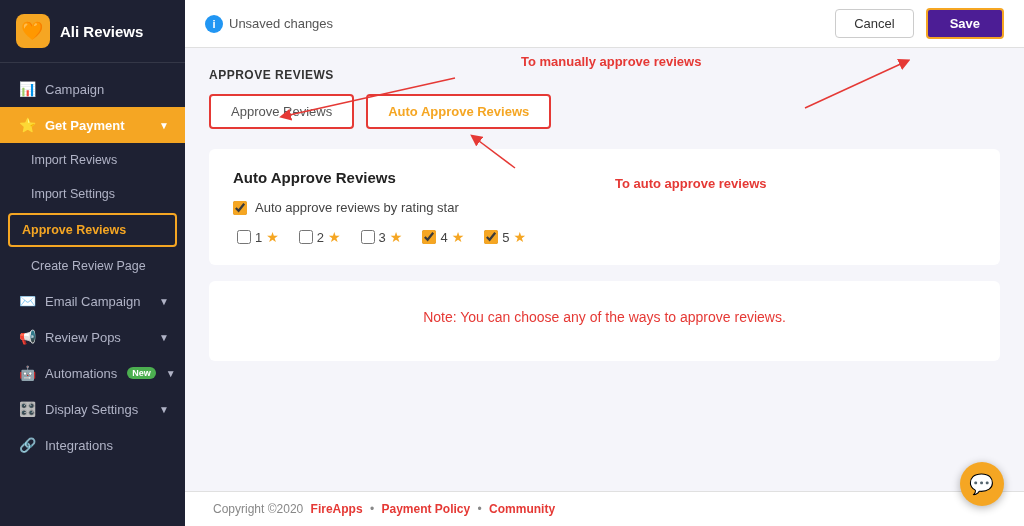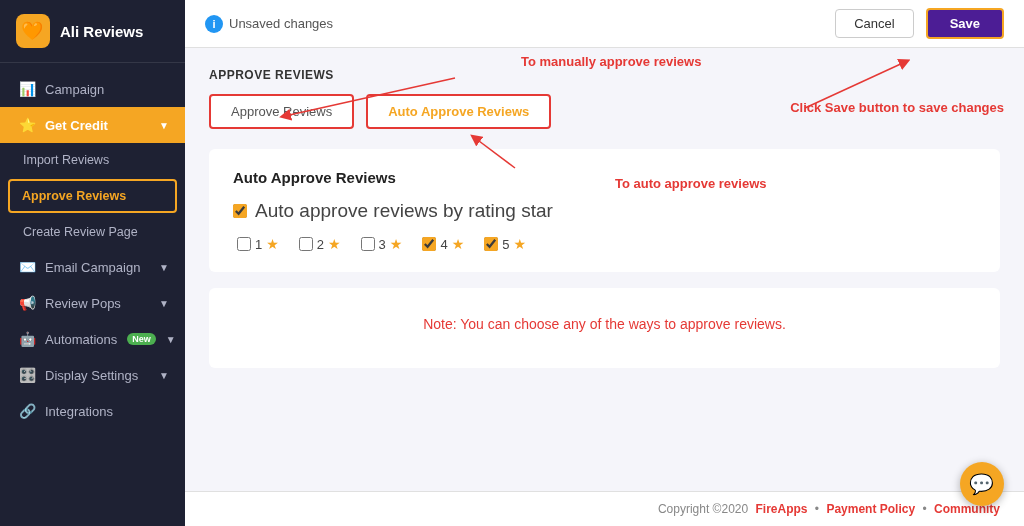--- a/index.html
+++ b/index.html
@@ -51,21 +51,21 @@
       color: #b0b3c6;
       border-left: 3px solid transparent;
     }
     .nav-item.active-parent {
       background: #f5a623;
       color: #fff;
       border-left: 3px solid #f5a623;
       font-weight: 600;
     }
     .nav-item.sub-item {
-      padding-left: 20px;
+      padding-left: 28px;
       font-size: 12.5px;
     }
     .nav-item.sub-item.active {
       color: #f5a623;
       font-weight: 600;
     }
     .nav-item.highlighted {
       border: 2px solid #f5a623;
       border-radius: 4px;
       margin: 2px 8px;
@@ -194,21 +194,21 @@
       display: flex;
       align-items: center;
       gap: 8px;
       margin-bottom: 14px;
     }
     .checkbox-row input[type="checkbox"] {
       accent-color: #f5a623;
       width: 14px; height: 14px;
     }
     .checkbox-label {
-      font-size: 19px;
+      font-size: 13px;
       color: #444;
     }
     .star-options {
       display: flex;
       gap: 20px;
       margin-left: 4px;
     }
     .star-option {
       display: flex;
       align-items: center;
@@ -235,21 +235,21 @@
       text-align: center;
     }
 
     
     .footer {
       background: #fff;
       padding: 10px 24px;
       font-size: 12px;
       color: #888;
       border-top: 1px solid #e0e0e0;
-      text-align: right;
+      text-align: left;
     }
     .footer a { color: #e53935; text-decoration: none; font-weight: 600; }
     .footer span { margin: 0 4px; }
 
     
     .chat-bubble {
       position: fixed;
       bottom: 20px;
       right: 20px;
       width: 44px;
@@ -282,28 +282,31 @@
   </div>
   <nav class="sidebar-nav">
 
     <div class="nav-item">
       <span class="nav-icon">📊</span>
       <span>Campaign</span>
     </div>
 
     <div class="nav-item active-parent">
       <span class="nav-icon">⭐</span>
-      <span>Get Credit</span>
+      <span>Get Payment</span>
       <span class="nav-chevron">▼</span>
     </div>
 
     <div class="nav-item sub-item">
       <span>Import Reviews</span>
     </div>
 
+    <div class="nav-item sub-item">
+      <span>Import Settings</span>
+    </div>
 
     <div class="nav-item sub-item active highlighted">
       <span>Approve Reviews</span>
     </div>
 
     <div class="nav-item sub-item">
       <span>Create Review Page</span>
     </div>
 
     <div class="nav-item">
@@ -364,23 +367,20 @@
         </marker>
       </defs>
 
       <line x1="270" y1="30" x2="100" y2="68" stroke="#e53935" stroke-width="1.5" marker-end="url(#arrowhead)"></line>
 
       <line x1="330" y1="120" x2="290" y2="90" stroke="#e53935" stroke-width="1.5" marker-end="url(#arrowhead)"></line>
 
       <line x1="620" y1="60" x2="720" y2="14" stroke="#e53935" stroke-width="1.5" marker-end="url(#arrowhead)"></line>
     </svg>
 
-    <div style="position:absolute; top: 52px; right: 20px; color:#e53935; font-size:13px; font-weight:600; pointer-events:none; z-index:60; text-align:right;">
-      <span>Click Save button to save changes</span>
-    </div>
 
     <div style="position:absolute; top: 128px; left: 430px; color:#e53935; font-size:13px; font-weight:600; pointer-events:none; z-index:60;">
       <span>To auto approve reviews</span>
     </div>
 
     <div class="section-title">APPROVE REVIEWS</div>
 
     <div class="tabs-row">
       <button class="tab-btn approve-tab-outlined">Approve Reviews</button>
       <button class="tab-btn active tab-outlined">Auto Approve Reviews</button>

